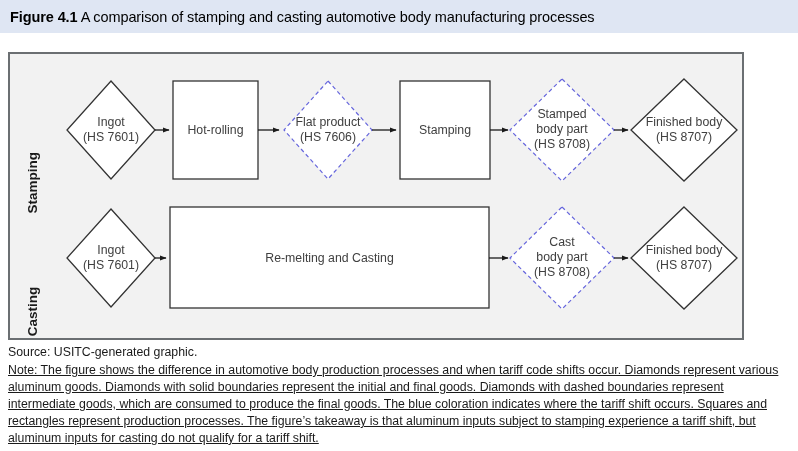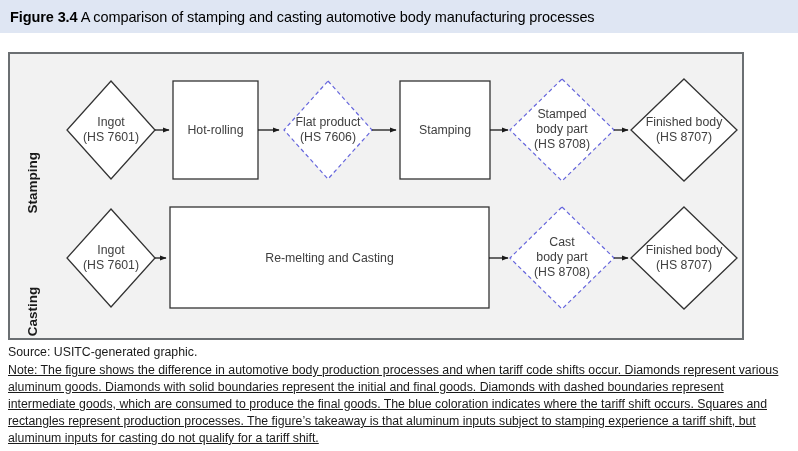--- a/index.html
+++ b/index.html
@@ -58,21 +58,21 @@
 
   svg text{font-family:"Liberation Sans", sans-serif;fill:#404040;}
   .nodetext{font-size:12.3px;}
 </style>
 </head>
 <body>
 
 <div id="figure-root">
 
   <div class="title-banner">
-    <div class="title-text"><span class="fig-num">Figure 3.4</span><span> A comparison of stamping and casting automotive body manufacturing processes</span></div>
+    <div class="title-text"><span class="fig-num">Figure 4.1</span><span> A comparison of stamping and casting automotive body manufacturing processes</span></div>
   </div>
 
   <div class="diagram-frame">
 
     <div class="row-label stamping">Stamping</div>
     <div class="row-label casting">Casting</div>
 
     <svg class="diagram-svg" width="732" height="284" viewBox="0 0 732 284">
       <defs>
         <marker id="arrowhead" markerWidth="7" markerHeight="7" refX="6.4" refY="3" orient="auto" markerUnits="userSpaceOnUse">

